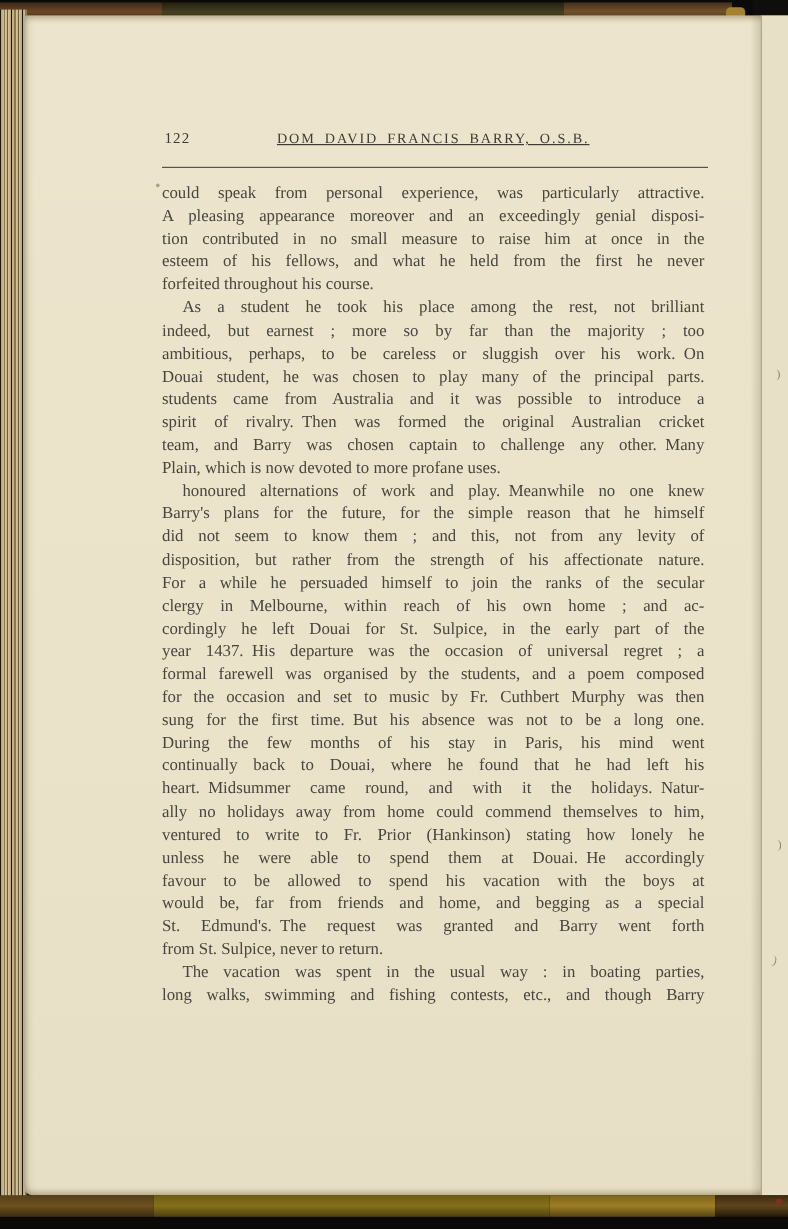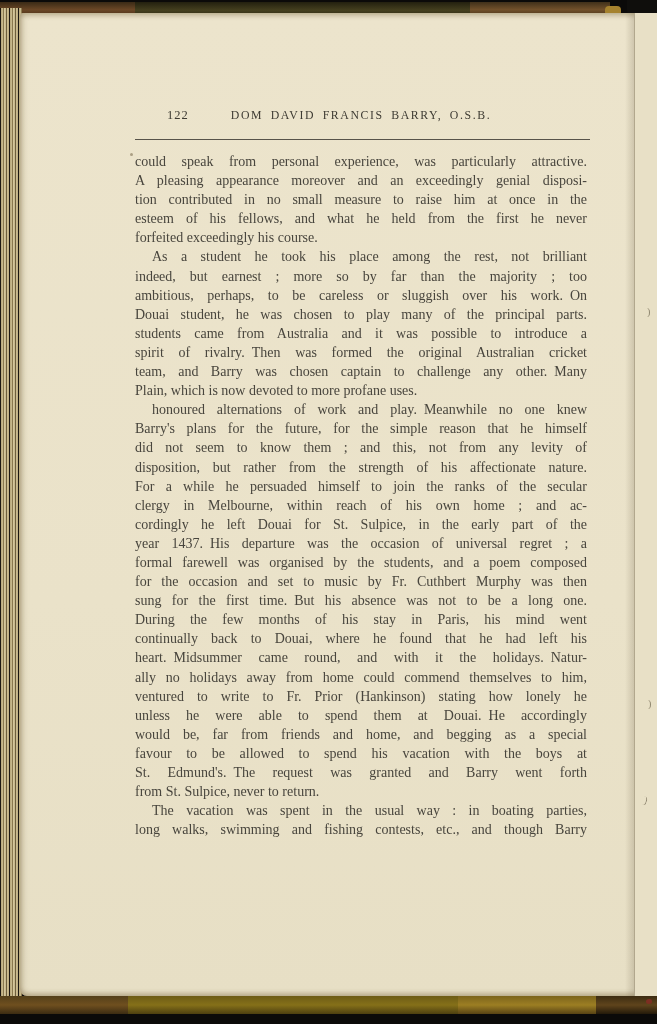--- a/index.html
+++ b/index.html
@@ -39,23 +39,23 @@
     background:linear-gradient(180deg,#ece4cc,#eae2c9 60%,#e7dfc5);
     border-radius:3px 0 0 7px;
     box-shadow:inset 3px 0 6px rgba(120,100,60,.25), inset 0 3px 4px rgba(120,100,60,.28), inset 0 -3px 4px rgba(120,100,60,.3);
   }
   .crease{position:absolute;right:22px;top:0;width:10px;height:100%;
     background:linear-gradient(90deg,rgba(0,0,0,0),rgba(90,78,52,.22));}
   .facing-strip{position:absolute;right:0;top:0;width:22px;height:100%;
     background:#e8e0c6;border-left:1px solid rgba(95,82,56,.4);}
   
   .header-row{position:absolute;top:95px;left:115px;width:452px;height:18px;color:#3e3b33;}
-  .page-number{position:absolute;left:2px;top:0;font-size:12.5px;letter-spacing:1px;margin-left:30px;}
+  .page-number{position:absolute;left:2px;top:0;font-size:12.5px;letter-spacing:1px;}
   .running-header{position:absolute;left:0;top:0;width:100%;text-align:center;
-    font-size:11.8px;letter-spacing:1.6px;word-spacing:3px;}
+    font-size:11.8px;letter-spacing:1.6px;word-spacing:3px;text-decoration:underline;}
   .header-rule{position:absolute;top:126px;left:115px;width:455px;border-top:1.6px solid #57534a;}
   
   .text-block{
     position:absolute;top:139px;left:115px;width:452px;
     font-size:14px;line-height:19.1px;color:#48453d;
   }
   .para .line{text-align:justify;text-align-last:justify;}
   .para .line.last{text-align:left;text-align-last:left;}
   .para.indent .line:first-child{text-indent:17px;}
   
@@ -88,21 +88,21 @@
       <span class="running-header">DOM DAVID FRANCIS BARRY, O.S.B.</span>
     </div>
     <div class="header-rule"></div>
 
     <div class="text-block">
         <div class="para">
           <div class="line">could speak from personal experience, was particularly attractive.</div>
           <div class="line">A pleasing appearance moreover and an exceedingly genial disposi-</div>
           <div class="line">tion contributed in no small measure to raise him at once in the</div>
           <div class="line">esteem of his fellows, and what he held from the first he never</div>
-          <div class="line last">forfeited exceedingly his course.</div>
+          <div class="line last">forfeited throughout his course.</div>
         </div>
         <div class="para indent">
           <div class="line">As a student he took his place among the rest, not brilliant</div>
           <div class="line">indeed, but earnest ; more so by far than the majority ; too</div>
           <div class="line">ambitious, perhaps, to be careless or sluggish over his work. On</div>
           <div class="line">Douai student, he was chosen to play many of the principal parts.</div>
           <div class="line">students came from Australia and it was possible to introduce a</div>
           <div class="line">spirit of rivalry. Then was formed the original Australian cricket</div>
           <div class="line">team, and Barry was chosen captain to challenge any other. Many</div>
           <div class="line last">Plain, which is now devoted to more profane uses.</div>
@@ -118,22 +118,22 @@
           <div class="line">year 1437. His departure was the occasion of universal regret ; a</div>
           <div class="line">formal farewell was organised by the students, and a poem composed</div>
           <div class="line">for the occasion and set to music by Fr. Cuthbert Murphy was then</div>
           <div class="line">sung for the first time. But his absence was not to be a long one.</div>
           <div class="line">During the few months of his stay in Paris, his mind went</div>
           <div class="line">continually back to Douai, where he found that he had left his</div>
           <div class="line">heart. Midsummer came round, and with it the holidays. Natur-</div>
           <div class="line">ally no holidays away from home could commend themselves to him,</div>
           <div class="line">ventured to write to Fr. Prior (Hankinson) stating how lonely he</div>
           <div class="line">unless he were able to spend them at Douai. He accordingly</div>
+          <div class="line">favour to be allowed to spend his vacation with the boys at</div>
           <div class="line">would be, far from friends and home, and begging as a special</div>
-          <div class="line">favour to be allowed to spend his vacation with the boys at</div>
           <div class="line">St. Edmund's. The request was granted and Barry went forth</div>
           <div class="line last">from St. Sulpice, never to return.</div>
         </div>
         <div class="para indent">
           <div class="line">The vacation was spent in the usual way : in boating parties,</div>
           <div class="line">long walks, swimming and fishing contests, etc., and though Barry</div>
         </div>
       </div>
 
     <div class="fleck fleck-1"></div>

